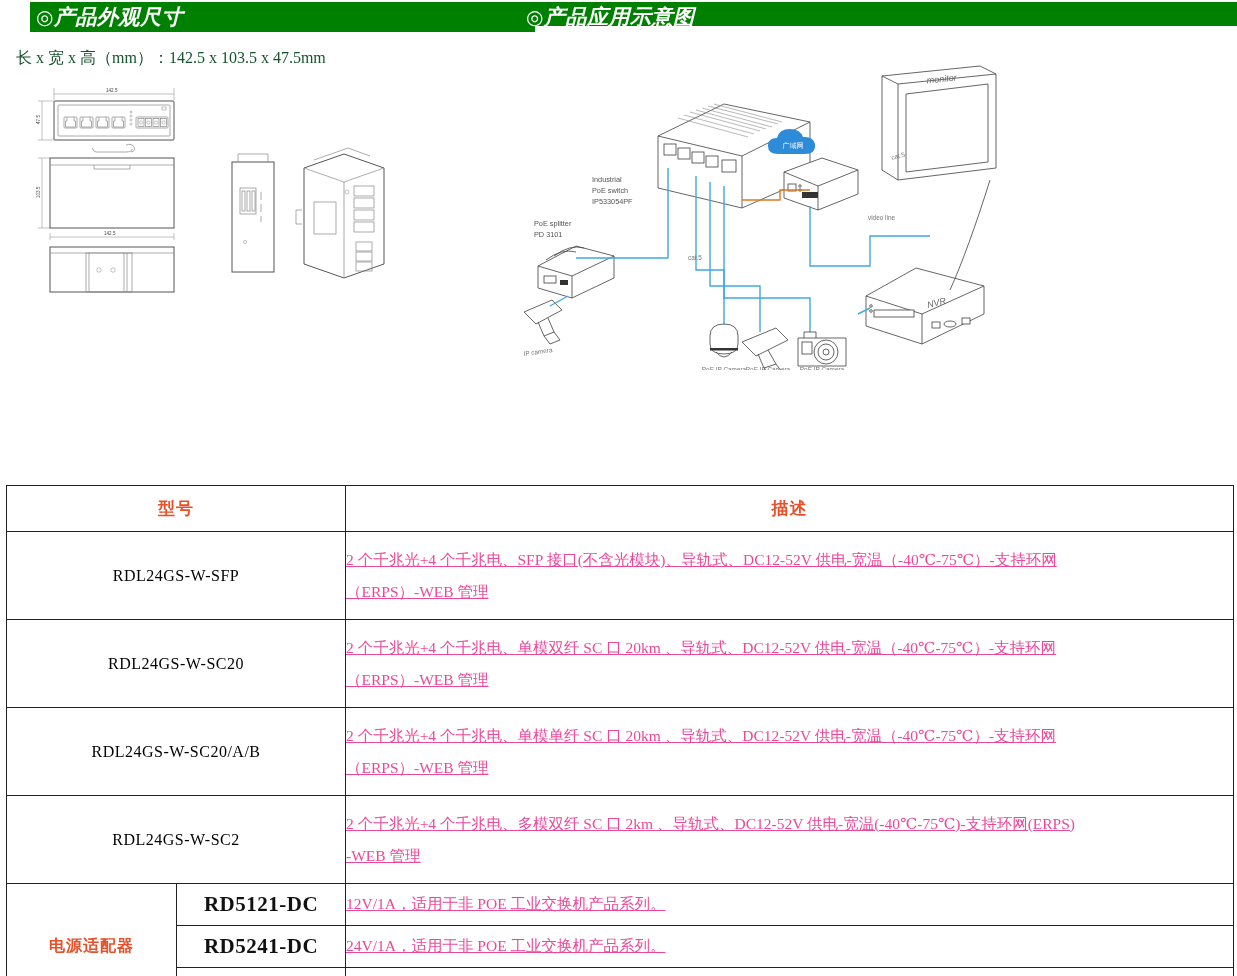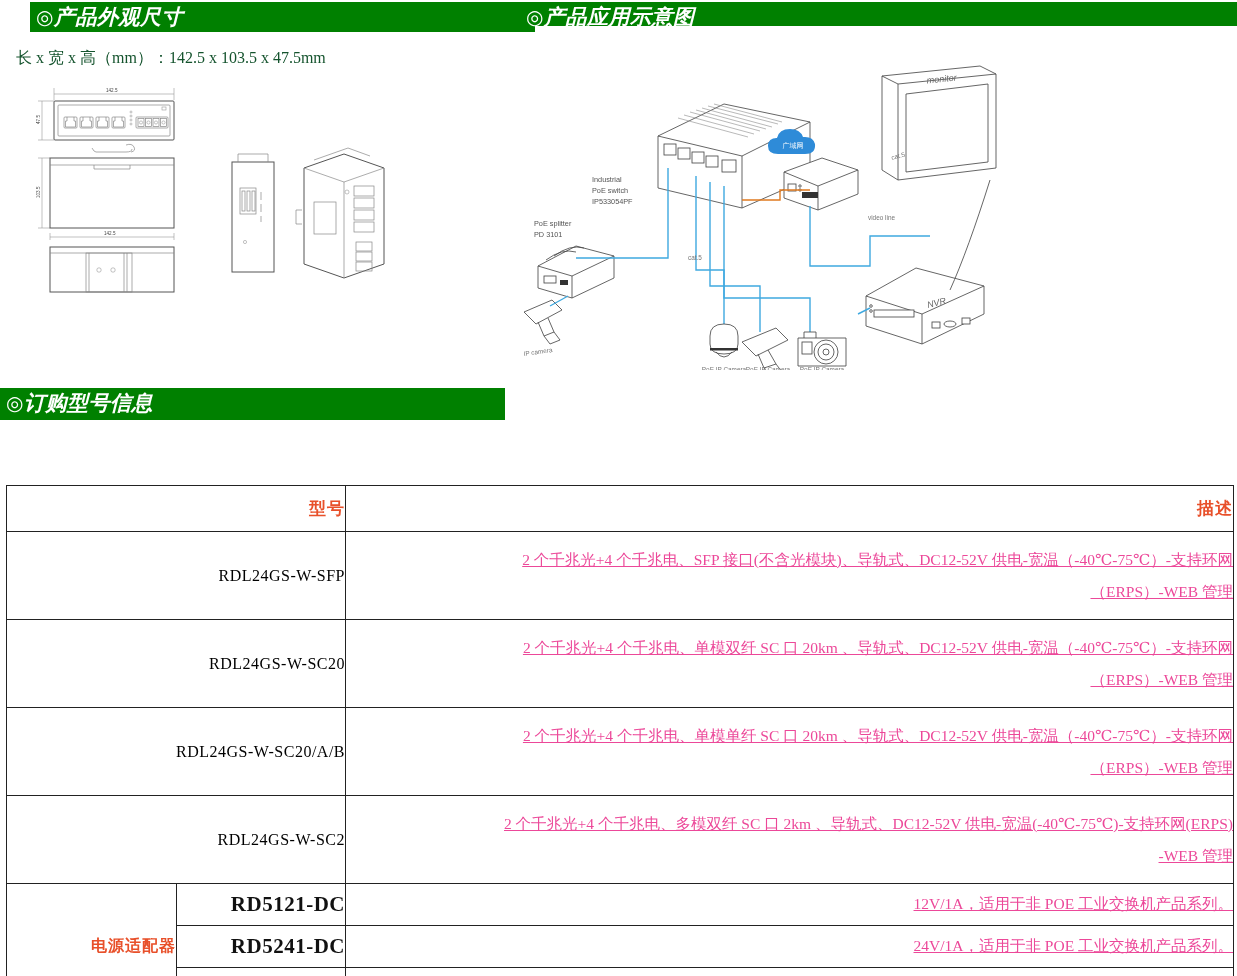--- a/index.html
+++ b/index.html
@@ -53,21 +53,20 @@
     left: 6px; top: 485px;
     width: 1228px;
     border-collapse: collapse;
     table-layout: fixed;
     font-family: "Liberation Serif","DejaVu Serif",serif;
   }
   #ordering-table td, #ordering-table th {
     border: 1px solid #222;
     padding: 0;
     vertical-align: middle;
-    text-align: right;
   }
   .col-sub   { width: 170px; }
   .th-cell {
     color: #E8502A;
     font-weight: bold;
     font-size: 17px;
     text-align: center;
     height: 46px;
     letter-spacing: 1px;
   }
@@ -368,23 +367,20 @@
         <path class="appln-n" d="M294 278 L294 272 L306 272 L306 278"></path>
         <circle class="appln-n" cx="316" cy="292" r="12"></circle>
         <circle class="appln-n" cx="316" cy="292" r="8"></circle>
         <circle class="appln-n" cx="316" cy="292" r="3"></circle>
         <rect class="appln-n" x="292" y="282" width="10" height="12"></rect>
         <text class="applbl-s" x="312" y="312" text-anchor="middle">PoE IP Camera</text>
       </g>
     </svg>
   </div>
 
-  <div class="banner" id="banner-ordering">
-    <span class="ring">◎</span><span>订购型号信息</span>
-  </div>
 
   <table id="ordering-table">
     <colgroup>
       <col class="col-sub">
       <col style="width:169px">
       <col>
     </colgroup>
     <tbody>
 
       <tr>

